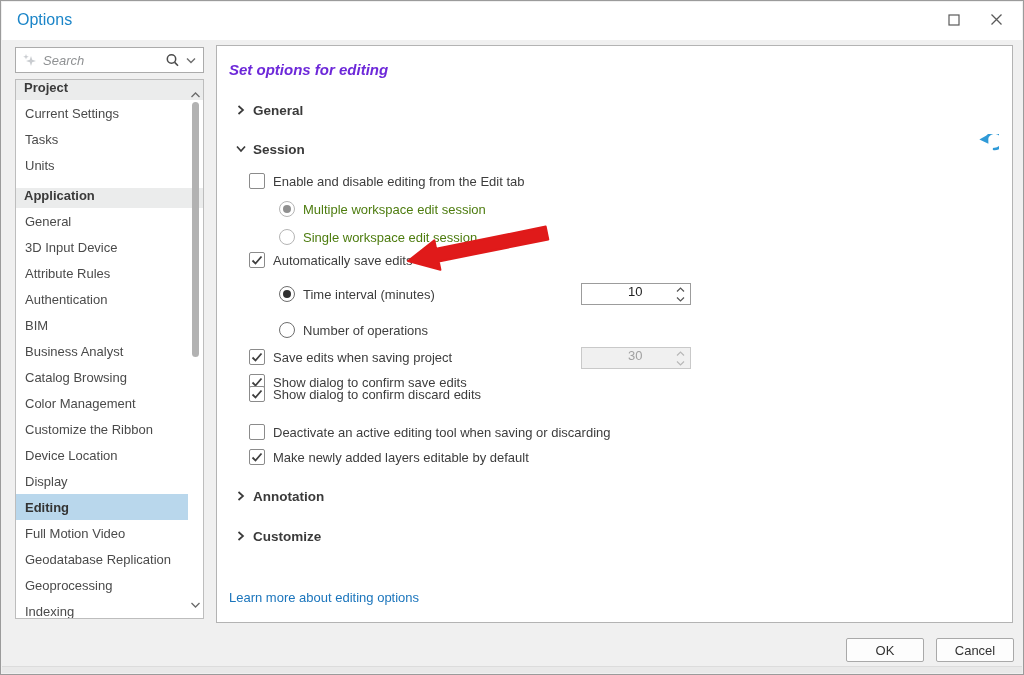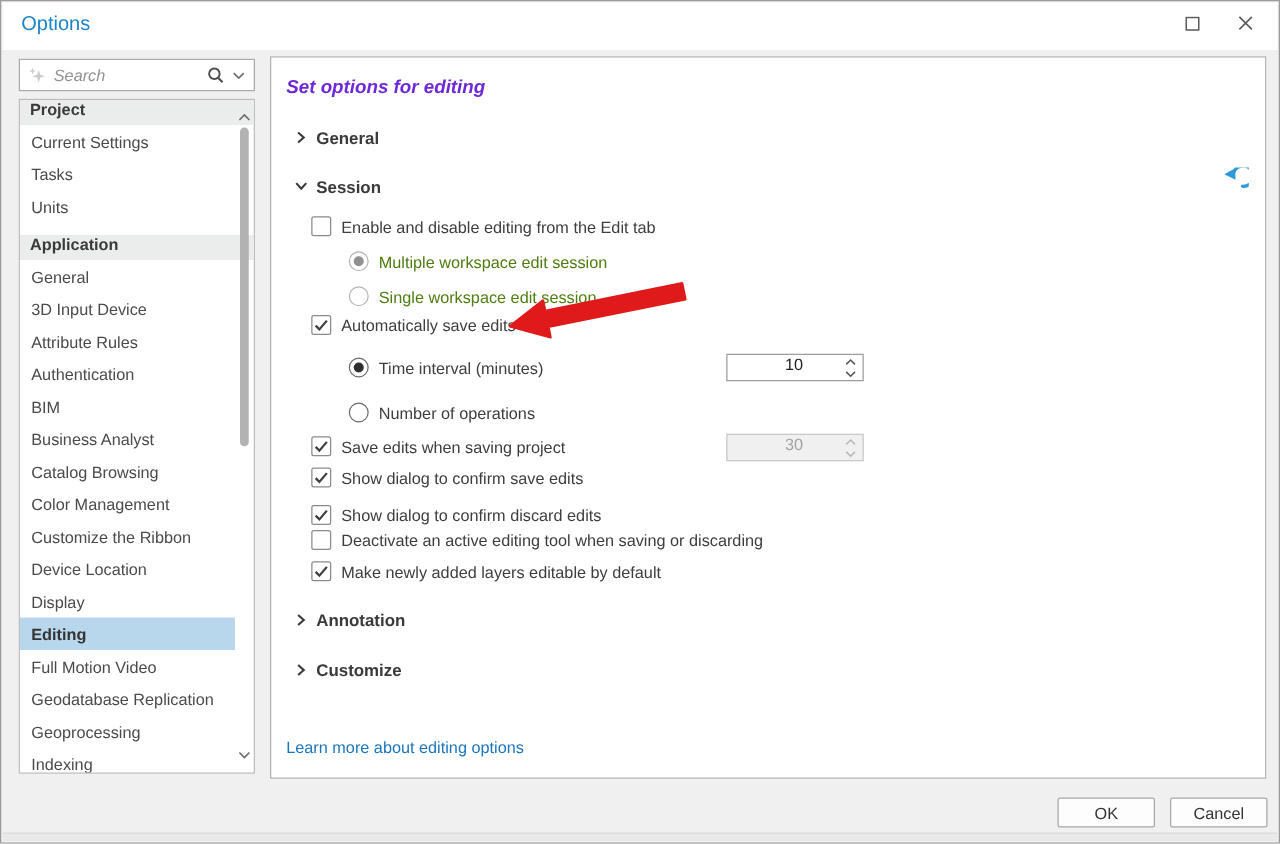--- a/index.html
+++ b/index.html
@@ -367,21 +367,21 @@
 
     <div class="row" style="top:326px;left:32px">
       <span class="checkbox">
         <svg width="12" height="11">
             <polyline points="1.5,5.5 4.5,8.5 10.5,1.5" fill="none" stroke="#3f3f3f" stroke-width="1.8"></polyline>
           </svg>
       </span>
       <span class="opt-label">Show dialog to confirm save edits</span>
     </div>
 
-    <div class="row" style="top:356px;left:32px">
+    <div class="row" style="top:338px;left:32px">
       <span class="checkbox">
         <svg width="12" height="11">
             <polyline points="1.5,5.5 4.5,8.5 10.5,1.5" fill="none" stroke="#3f3f3f" stroke-width="1.8"></polyline>
           </svg>
       </span>
       <span class="opt-label">Show dialog to confirm discard edits</span>
     </div>
 
     <div class="row" style="top:376px;left:32px">
       <span class="checkbox"></span>

